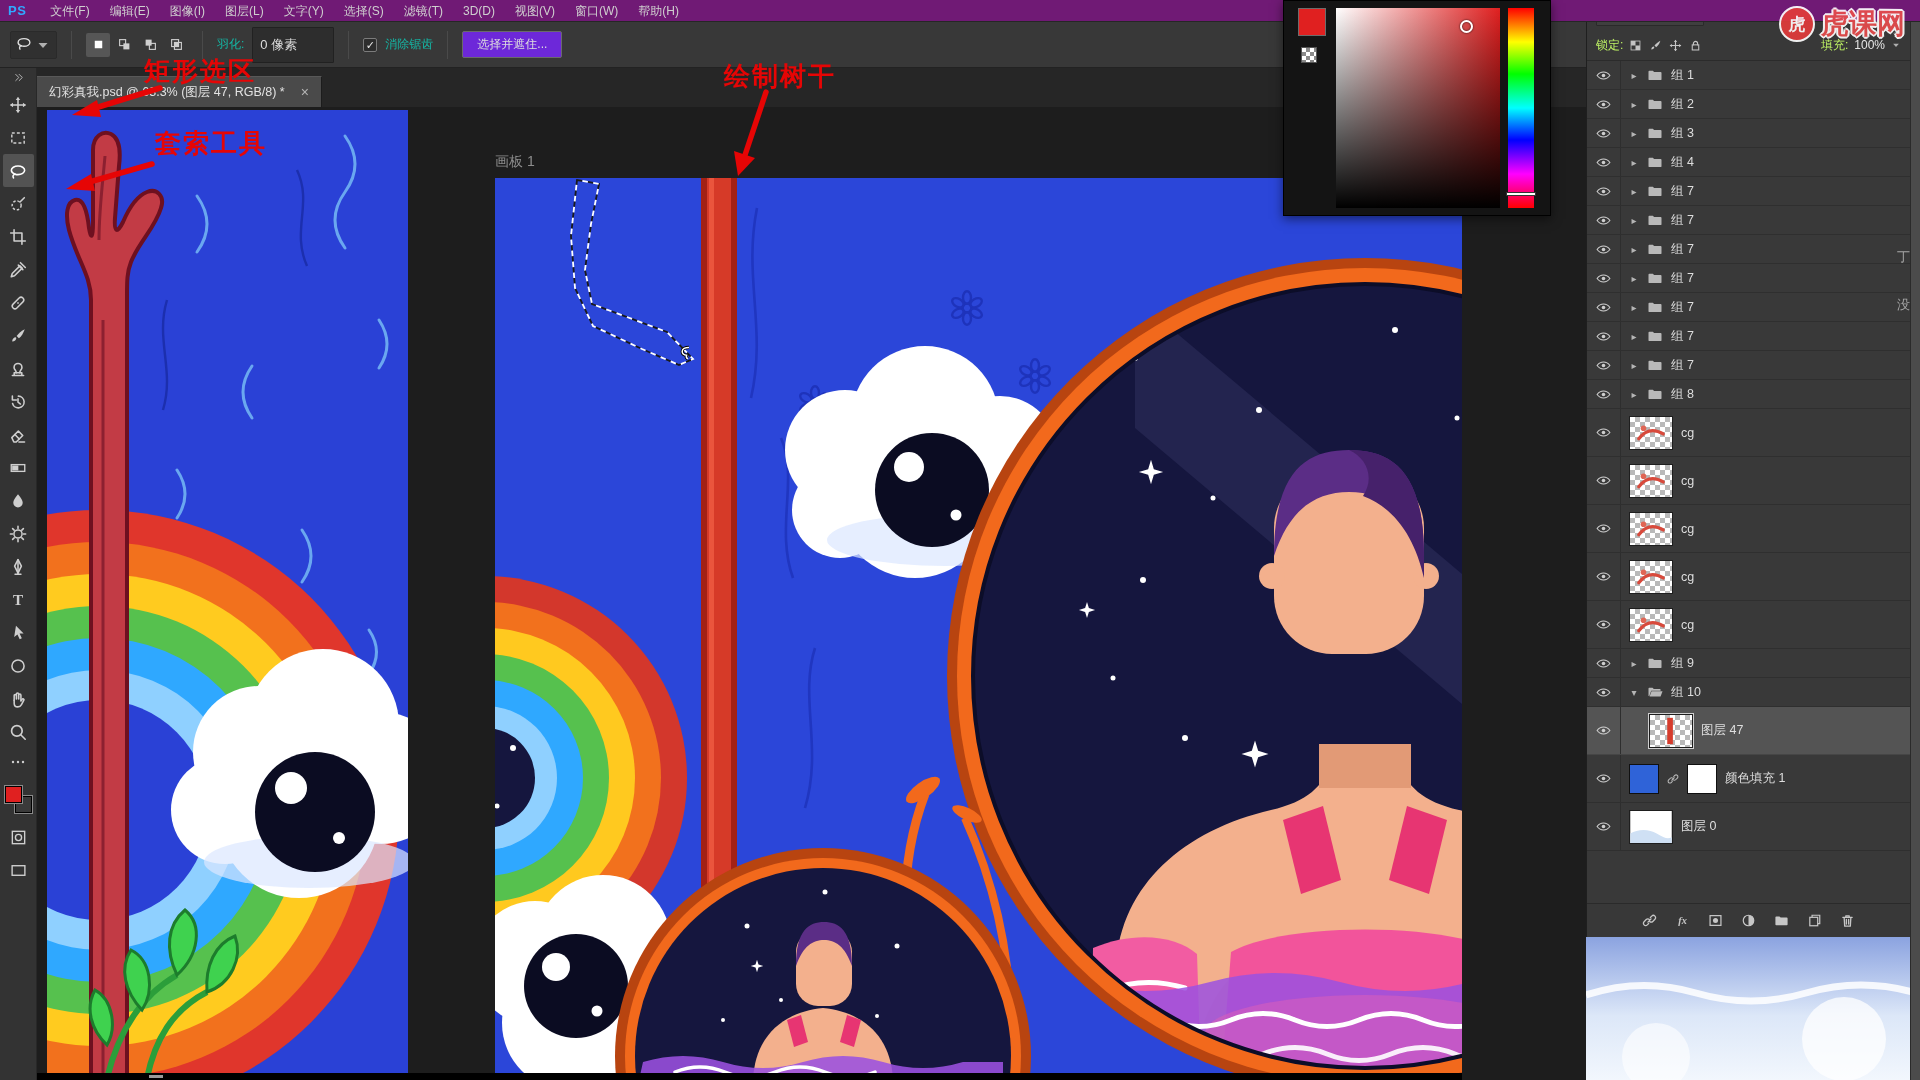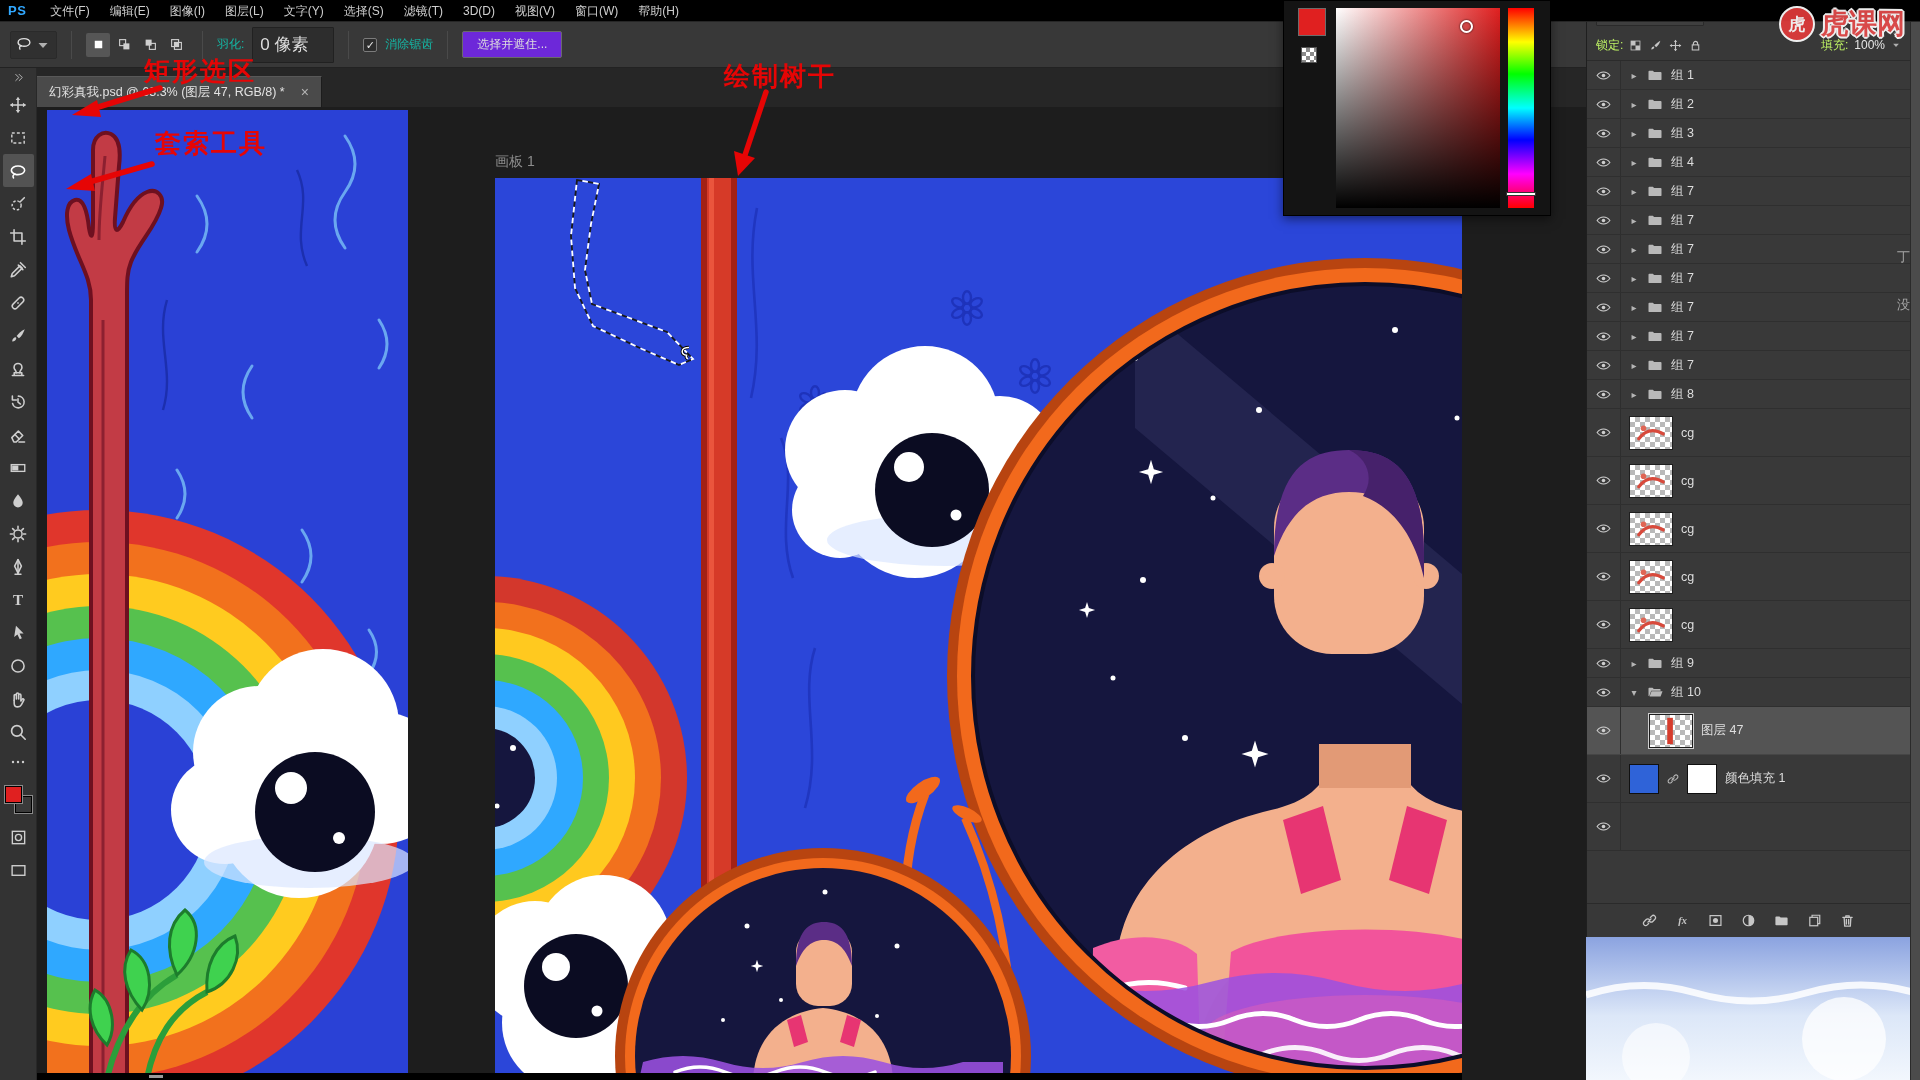--- a/index.html
+++ b/index.html
@@ -1,33 +1,33 @@
 <!DOCTYPE html>
 <html><head>
 <meta charset="utf-8">
 <style>
 *{margin:0;padding:0;box-sizing:border-box;}
 html,body{width:1920px;height:1080px;background:#1d1d1d;font-family:"Liberation Sans","DejaVu Sans",sans-serif;overflow:hidden;}
 .app{position:relative;width:1920px;height:1080px;background:#1d1d1d;color:#d6d6d6;overflow:hidden;}
 
 
-.menubar{position:absolute;left:0;top:0;width:100%;height:22px;background:#000000;border-bottom:1px solid #262626;display:flex;align-items:center;z-index:30;}
+.menubar{position:absolute;left:0;top:0;width:100%;height:22px;background:#701a75;border-bottom:1px solid #262626;display:flex;align-items:center;z-index:30;}
 .ps-logo{color:#31a8ff;font-weight:bold;font-size:13px;margin:0 14px 0 8px;letter-spacing:.5px;}
 .menu-items{display:flex;align-items:center;height:100%;}
 .menu-item{font-size:12px;color:#cfcfcf;padding:0 10px;line-height:22px;white-space:nowrap;cursor:default;}
 
 
 .optionsbar{position:absolute;left:0;top:22px;width:1586px;height:46px;background:#383838;border-bottom:1px solid #222;display:flex;align-items:center;z-index:20;padding-left:10px;gap:8px;}
 .tool-preview{display:flex;align-items:center;gap:3px;padding:3px 5px;border:1px solid #2a2a2a;background:#303030;border-radius:2px;color:#ddd;}
 .vdiv{width:1px;height:28px;background:#4a4a4a;margin:0 6px;}
 .sel-modes{display:flex;gap:2px;}
 .mode-btn{width:24px;height:24px;display:flex;align-items:center;justify-content:center;color:#cfcfcf;border-radius:2px;}
 .mode-btn.active{background:#565656;color:#fff;}
 .opt-label{font-size:12px;color:#14b8a6;white-space:nowrap;}
-.opt-input{min-width:82px;height:36px;background:#2d2d2d;border:1px solid #212121;color:#ddd;font-size:17px;display:flex;align-items:center;padding:0 7px;border-radius:1px;}
+.opt-input{min-width:82px;height:36px;background:#2d2d2d;border:1px solid #212121;color:#ddd;font-size:13px;display:flex;align-items:center;padding:0 7px;border-radius:1px;}
 .checkbox{width:14px;height:14px;background:#2d2d2d;border:1px solid #7c7c7c;color:#e8e8e8;font-size:11px;line-height:12px;text-align:center;border-radius:2px;}
 .btn{font-size:12px;color:#ddd;background:#6d28d9;border:1px solid #6a6a6a;border-radius:2px;padding:4px 14px;white-space:nowrap;}
 
 
 .toolstrip{position:absolute;left:0;top:68px;width:37px;height:1012px;background:#333;border-right:1px solid #282828;display:flex;flex-direction:column;align-items:center;z-index:6;}
 .ts-collapse{height:20px;color:#b9b9b9;display:flex;align-items:center;justify-content:center;width:100%;}
 .tool{width:31px;height:33px;display:flex;align-items:center;justify-content:center;color:#cfcfcf;border-radius:2px;flex:0 0 auto;}
 .tool.active{background:#535353;color:#fff;}
 .tool svg{display:block;}
 .ts-more{height:24px;color:#cfcfcf;display:flex;align-items:center;justify-content:center;margin-top:4px;}
@@ -984,20 +984,27 @@
             <span class="lname">颜色填充 1</span>
           </span>
         </div>
         <div class="lrow tall">
           <span class="eyec">
             <svg width="15" height="15" viewBox="0 0 16 16" aria-hidden="true">
               <path d="M1.2 8S3.9 4.3 8 4.3 14.8 8 14.8 8 12.1 11.7 8 11.7 1.2 8 1.2 8Z" fill="none" stroke="currentColor" stroke-width="1.2"></path>
               <circle cx="8" cy="8" r="1.9" fill="currentColor"></circle>
             </svg>
           </span>
+          <span class="rowbody">
+            <span class="thumb"><svg viewBox="0 0 44 34" width="42" height="32">
+                <rect width="44" height="34" fill="#fff"></rect>
+                <path d="M0 24c8-5 20-5 28 0s12 6 16 4v6H0z" fill="#cfe0f4"></path>
+              </svg></span>
+            <span class="lname">图层 0</span>
+          </span>
         </div>
       </div>
     <div class="lp-footer" id="lp-footer">
         <span class="fico">
           <svg width="15" height="15" viewBox="0 0 16 16" aria-hidden="true">
             <path d="M6.3 9.7l3.4-3.4M7.1 11.2l-1.5 1.5a2.4 2.4 0 0 1-3.4-3.4l2.3-2.3a2.4 2.4 0 0 1 3.4 0M8.9 4.8l1.5-1.5a2.4 2.4 0 0 1 3.4 3.4l-2.3 2.3a2.4 2.4 0 0 1-3.4 0" fill="none" stroke="currentColor" stroke-width="1.4" stroke-linecap="round" stroke-linejoin="round"></path>
           </svg>
         </span>
         <span class="fico">
           <svg width="15" height="15" viewBox="0 0 16 16" aria-hidden="true">

